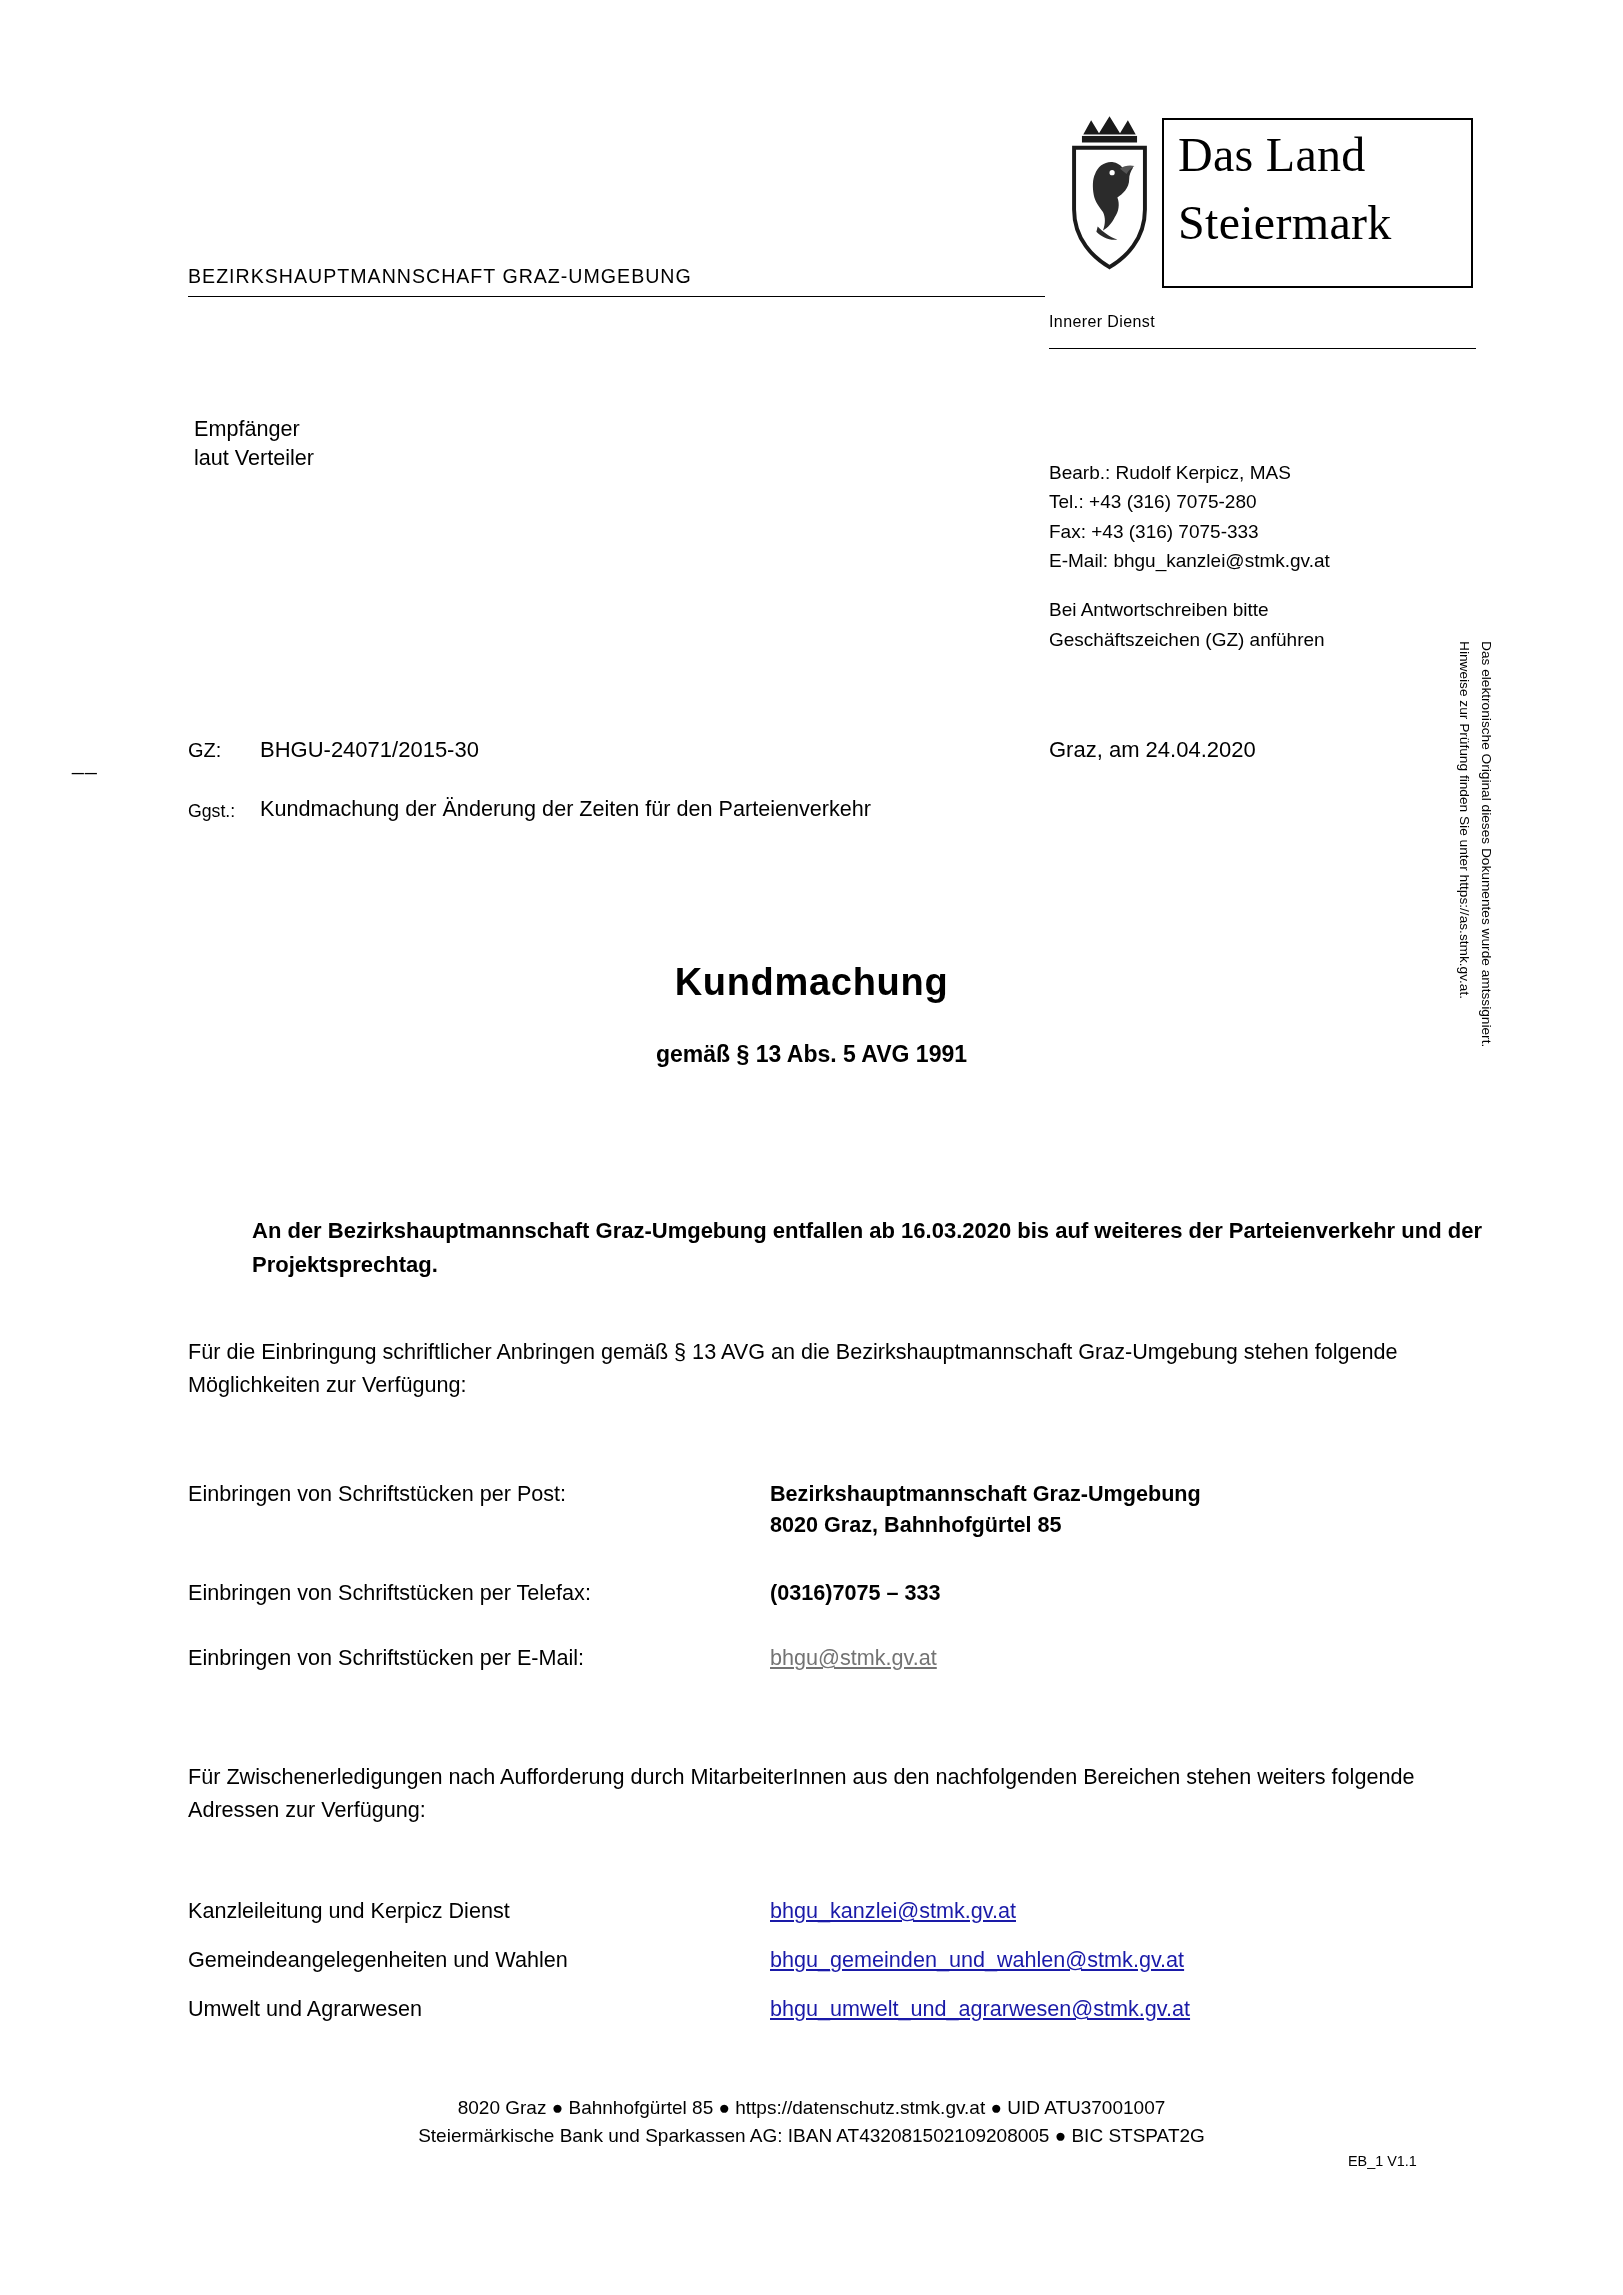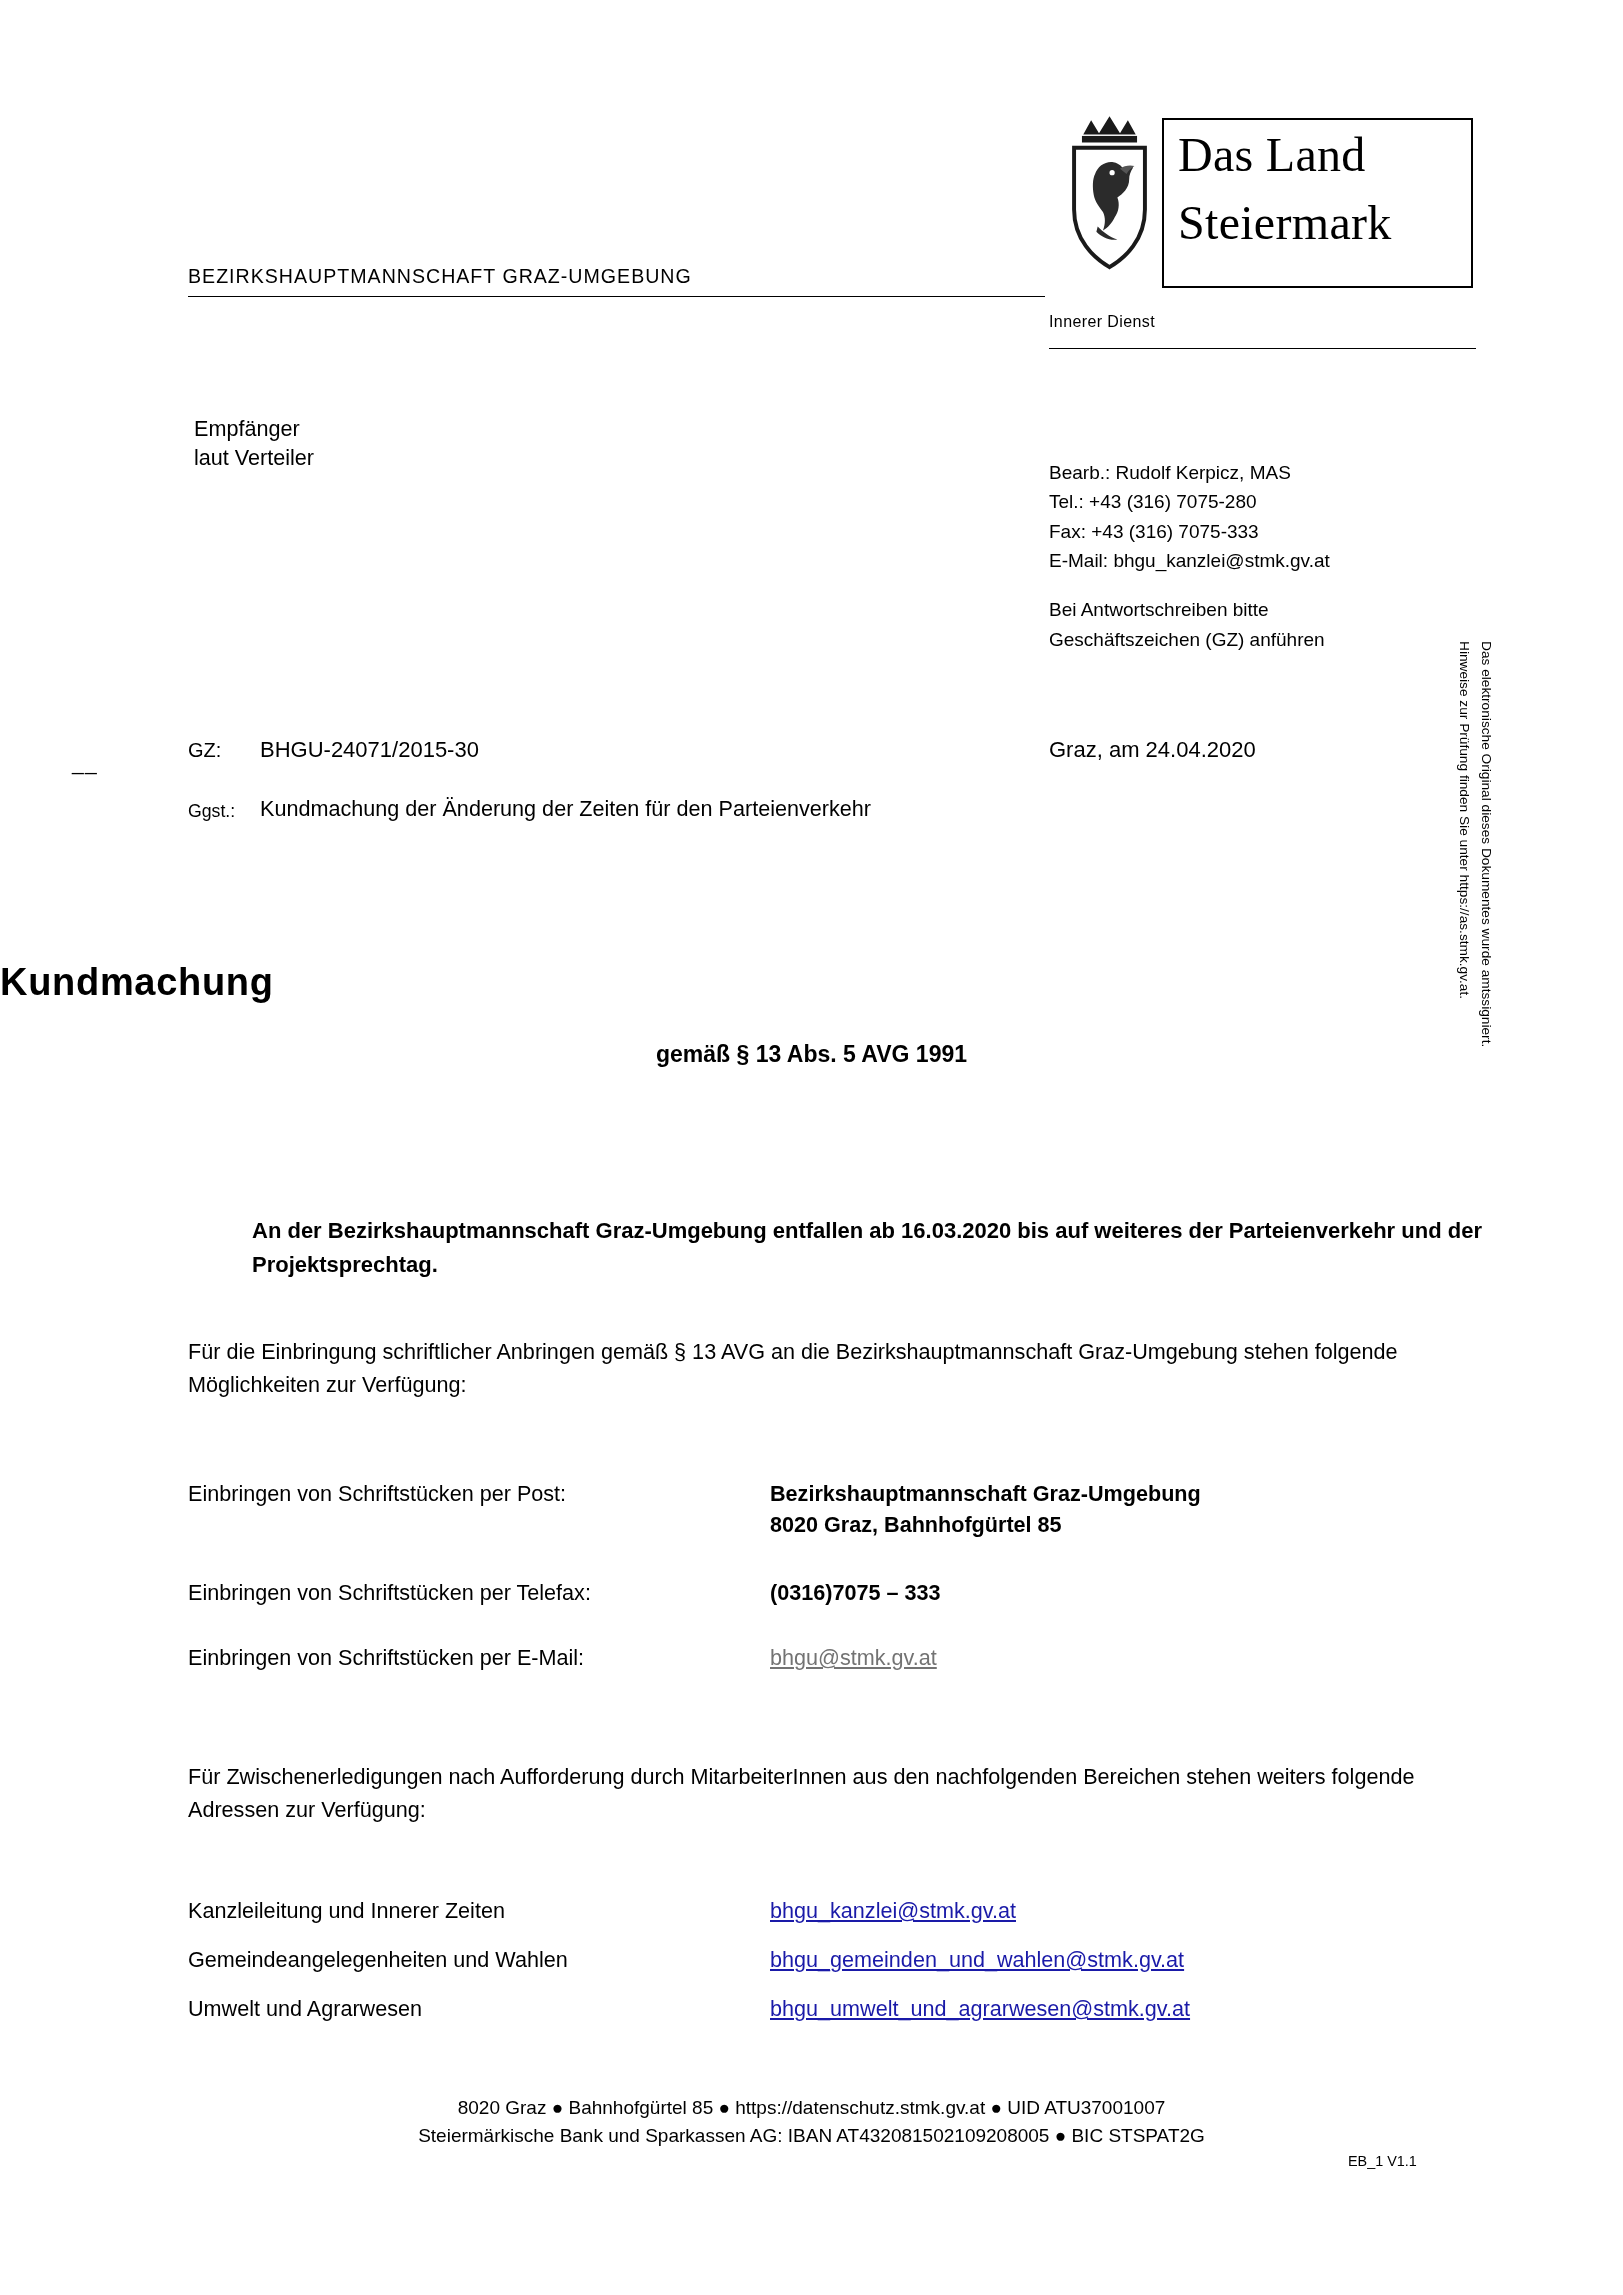--- a/index.html
+++ b/index.html
@@ -170,20 +170,21 @@
     line-height: 22px;
     white-space: nowrap;
   }
 
   
   .title {
     position: absolute;
     left: 0;
     top: 961px;
     width: 1623px;
+    text-align: center;
     font-size: 38px;
     font-weight: bold;
     letter-spacing: 0.7px;
   }
   .subtitle {
     position: absolute;
     left: 0;
     top: 1041px;
     width: 1623px;
     text-align: center;
@@ -363,21 +364,21 @@
     <span class="label">Einbringen von Schriftstücken per Telefax:</span><span class="value-bold">(0316)7075 – 333</span>
   </div>
 
   <div class="row r-mail">
     <span class="label">Einbringen von Schriftstücken per E-Mail:</span><span class="value-link">bhgu@stmk.gv.at</span>
   </div>
 
   <div class="para2">Für Zwischenerledigungen nach Aufforderung durch MitarbeiterInnen aus den nachfolgenden Bereichen stehen weiters folgende Adressen zur Verfügung:</div>
 
   <div class="row2 c-1">
-    <span class="label">Kanzleileitung und Innerer Zeiten</span><span class="value-link">bhgu_kanzlei@stmk.gv.at</span>
+    <span class="label">Kanzleileitung und Kerpicz Dienst</span><span class="value-link">bhgu_kanzlei@stmk.gv.at</span>
   </div>
   <div class="row2 c-2">
     <span class="label">Gemeindeangelegenheiten und Wahlen</span><span class="value-link">bhgu_gemeinden_und_wahlen@stmk.gv.at</span>
   </div>
   <div class="row2 c-3">
     <span class="label">Umwelt und Agrarwesen</span><span class="value-link">bhgu_umwelt_und_agrarwesen@stmk.gv.at</span>
   </div>
 
   <div class="footer">
     <div>8020 Graz ● Bahnhofgürtel 85 ●  https://datenschutz.stmk.gv.at ● UID ATU37001007</div>

